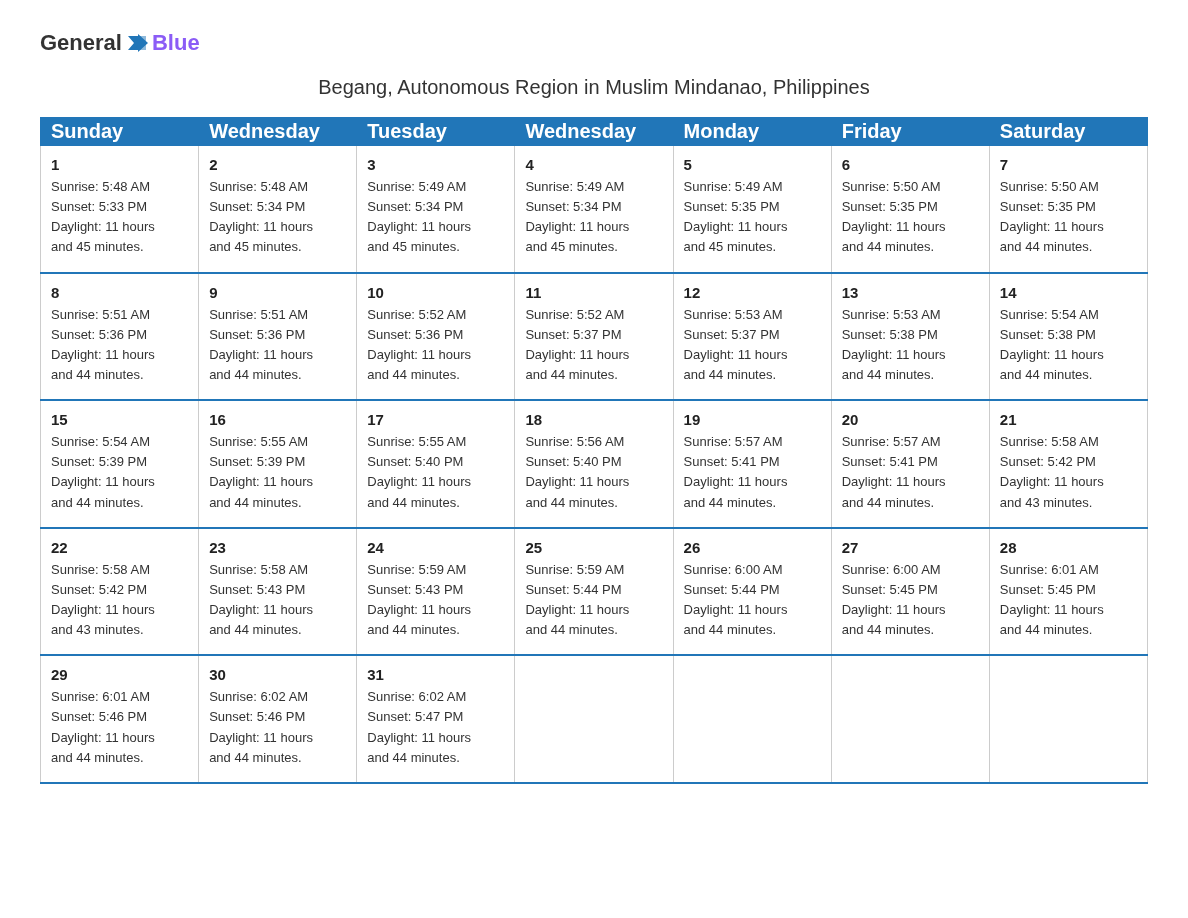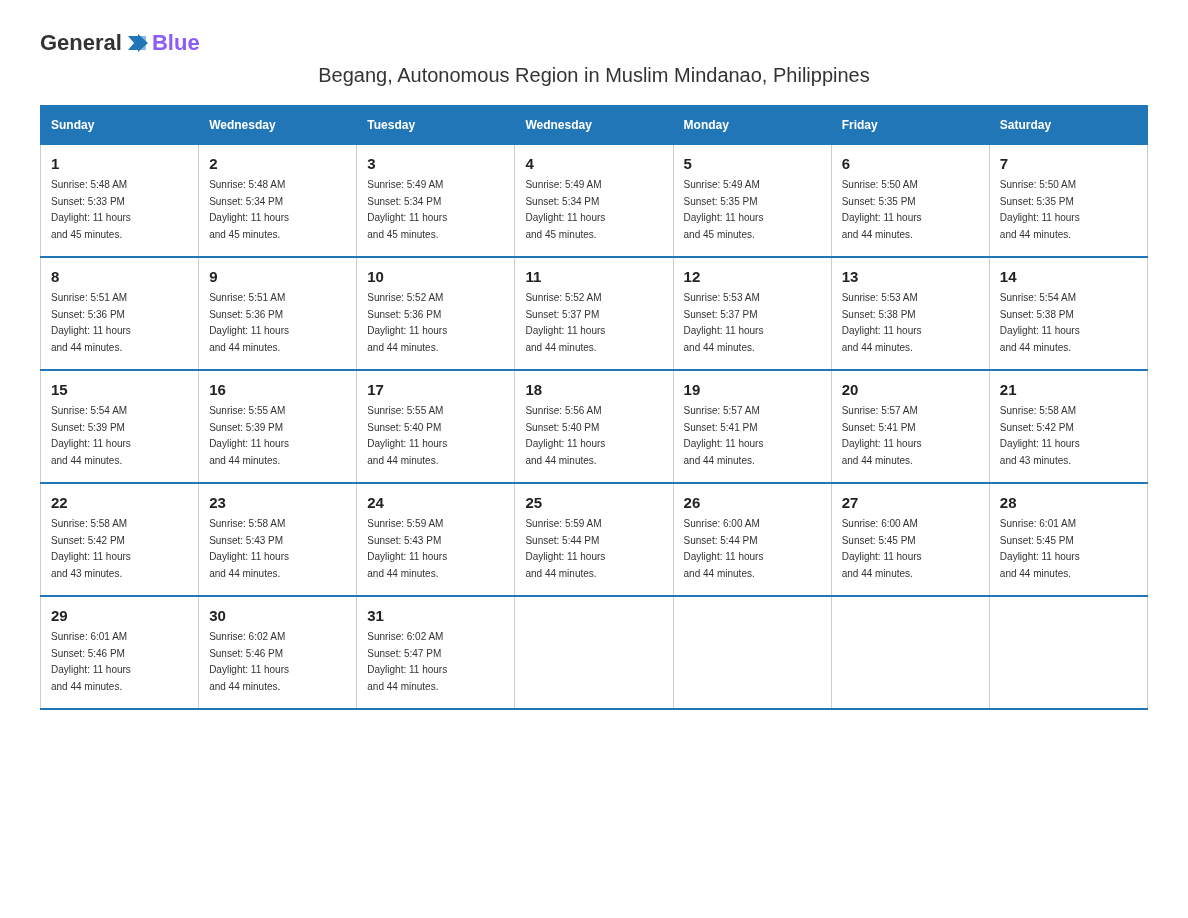--- a/index.html
+++ b/index.html
@@ -7,21 +7,21 @@
       font-family: Arial, sans-serif;
       background: #fff;
       padding: 30px 40px;
       width: 1188px;
       min-height: 918px;
     }
     .header-area {
       display: flex;
       justify-content: space-between;
       align-items: flex-end;
-      margin-bottom: 8px;
+      margin-bottom: 20px;
     }
     .logo {
       display: flex;
       align-items: center;
       gap: 4px;
     }
     .logo-text-general {
       font-size: 22px;
       font-weight: bold;
       color: #333;
@@ -47,23 +47,23 @@
       color: #333;
       margin-bottom: 18px;
     }
     table {
       width: 100%;
       border-collapse: collapse;
     }
     thead tr th {
       background-color: #2176b8;
       color: #fff;
-      font-size: 12px;
+      font-size: 20px;
       font-weight: bold;
-      padding: 12px 10px;
+      padding: 2px 10px;
       text-align: left;
       border: 1px solid #2176b8;
       margin-top: 44px;
     }
     tbody tr {
       border-bottom: 2px solid #2176b8;
     }
     tbody tr td {
       vertical-align: top;
       padding: 10px 10px 14px 10px;
@@ -76,21 +76,21 @@
     tbody tr td:first-child {
       border-left: 1px solid #ccc;
     }
     .day-num {
       font-size: 15px;
       font-weight: bold;
       display: block;
       margin-bottom: 4px;
     }
     .day-info {
-      font-size: 10px;
+      font-size: 13px;
       line-height: 1.55;
       color: #333;
     }
     .empty-cell {
       background: #fff;
     }
   </style>
 </head>
 <body>
 

